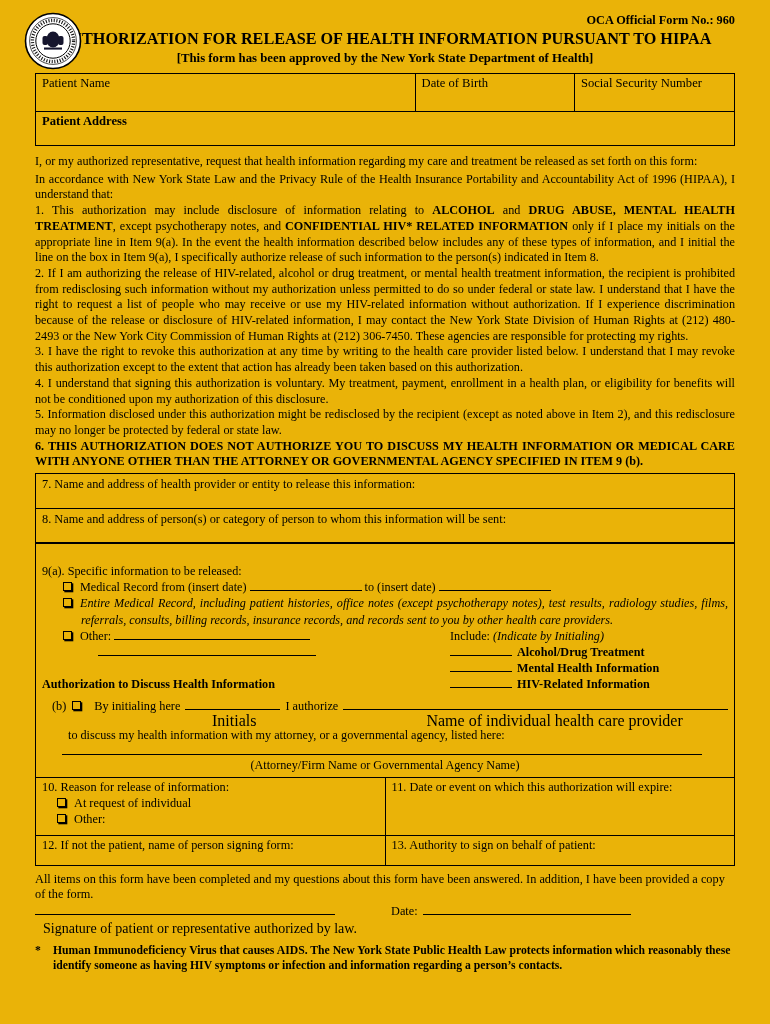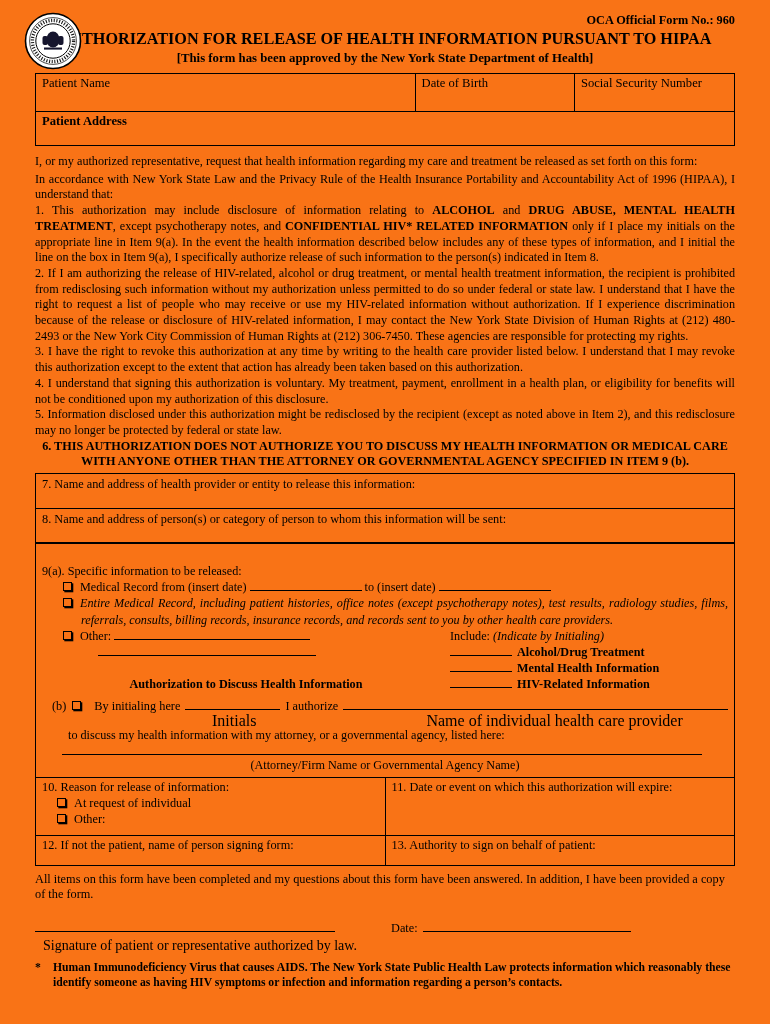--- a/index.html
+++ b/index.html
@@ -1,38 +1,38 @@
 <!DOCTYPE html>
 <html><head>
 <meta charset="utf-8">
 <style>
   * { margin:0; padding:0; box-sizing:border-box; }
   html,body { background:#fff; }
   body { width:770px; font-family:"Liberation Serif", serif; color:#000; }
-  .page { position:relative; width:770px; height:1024px; background:#f97316; padding:13px 35px 0 35px; overflow:hidden; }
+  .page { position:relative; width:770px; height:1024px; background:#eab308; padding:13px 35px 0 35px; overflow:hidden; }
 
   
   .seal { position:absolute; left:24px; top:12px; width:58px; height:58px; }
   .form-no { font-size:12.3px; font-weight:bold; text-align:right; line-height:15px; }
   .title { font-size:16.2px; font-weight:bold; text-align:center; margin-top:1px; line-height:20px; }
   .subtitle { font-size:12.8px; font-weight:bold; text-align:center; margin-top:1px; line-height:16px; }
 
   
   table.patient { width:100%; border-collapse:collapse; margin-top:7px; }
   table.patient td { border:1.5px solid #000; font-size:12.6px; padding:2px 6px; vertical-align:top; }
   .c-name { width:54.3%; height:38px; }
   .c-dob { width:22.8%;font-family:Liberation Serif, serif; }
   .addr { height:34px;font-weight:bold; }
 
   
   .body-text { font-size:12.2px; line-height:15.7px; }
   .intro1 { margin-top:8px; }
   .intro2 { margin-top:2px; }
   .just { text-align:justify; }
-  .bold { font-weight:bold;text-align:center; }
+  .bold { font-weight:bold; }
 
   
   .fbox { border:1.5px solid #000; font-size:12.3px; padding:3px 6px; }
   .fbox7 { margin-top:3px; height:36px; }
   .fbox8 { margin-top:-1.5px; height:36px; }
   .box9 { margin-top:-1.5px; padding:20px 6px 5px 6px; }
   .box9 .ln { line-height:16.2px; font-size:12.2px; }
 
   
   .bl { display:inline-block; height:12px; border-bottom:1px solid #000; vertical-align:baseline; }
@@ -63,21 +63,21 @@
   
   table.bottom { width:100%; border-collapse:collapse; margin-top:-1.5px; }
   table.bottom td { border:1.5px solid #000; font-size:12.3px; padding:2px 6px; vertical-align:top; }
   .bt-l { width:50%; }
   .row1 td { height:58px; }
   .row2 td { height:30px; }
   .opt { padding-left:14px; line-height:16px; }
 
   
   .closing { margin-top:6px; font-size:12.3px; line-height:15.8px; }
-  .sig-row { display:flex; align-items:baseline; margin-top:17px; font-size:12.3px; }
+  .sig-row { display:flex; align-items:baseline; font-size:12.3px; }
   .sig-row .datelbl { margin-left:56px; margin-right:5px; }
   .sig-caption { font-size:14px; margin-top:2px; padding-left:8px; line-height:15px; }
 
   .footnote { display:flex; margin-top:8px; font-weight:bold; font-size:11.7px; line-height:14.4px; }
   .fn-star { width:18px; flex:none; }
 </style>
 </head>
 <body>
 
 <div class="page">

